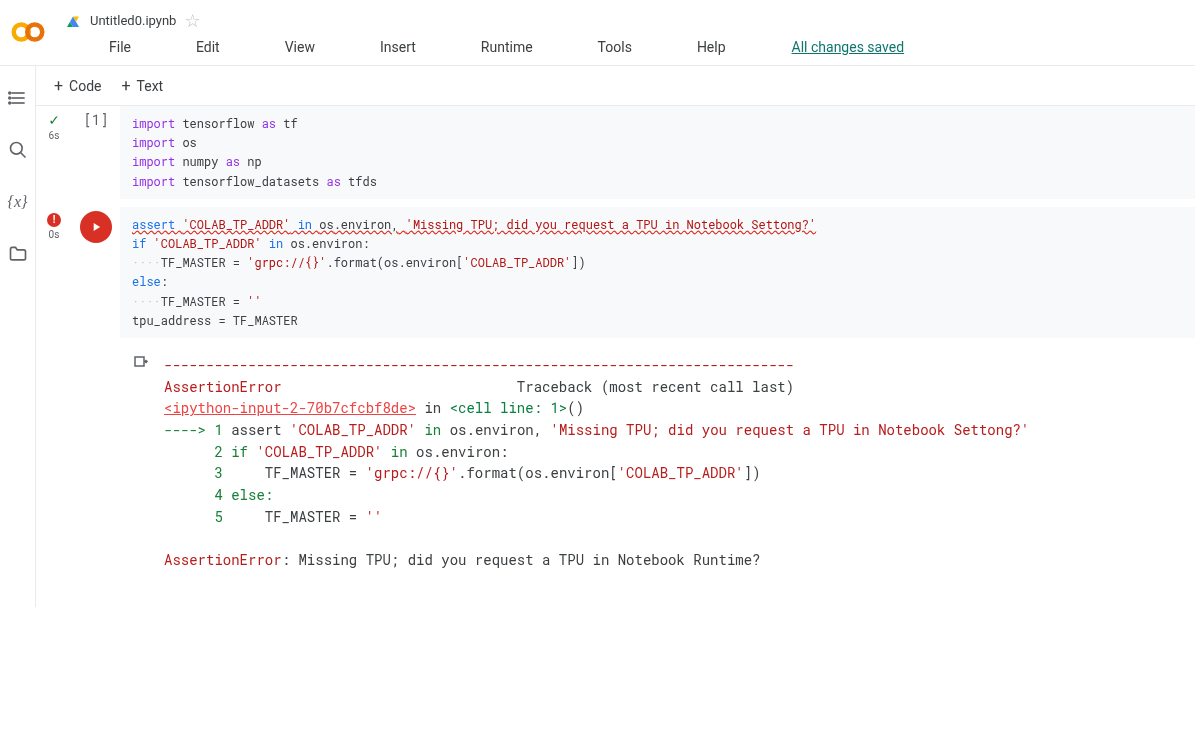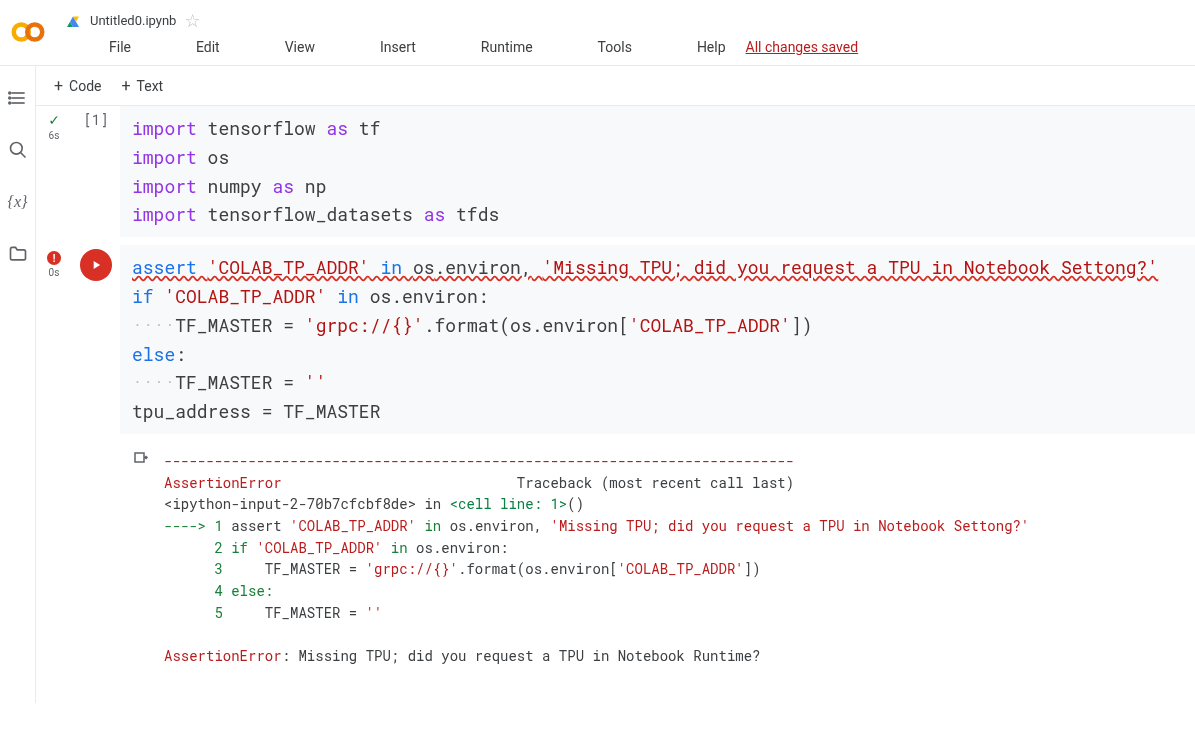--- a/index.html
+++ b/index.html
@@ -7,53 +7,53 @@
 .top-bar { display: flex; align-items: flex-start; padding: 8px 8px 0 8px; }
 .logo { width: 40px; height: 40px; display: flex; align-items: center; justify-content: center; margin-right: 16px; margin-top: 4px; }
 .logo svg { width: 36px; height: 36px; }
 .header-main { flex: 1; }
 .title-row { display: flex; align-items: center; gap: 8px; padding: 2px 0; }
 .drive-icon { width: 18px; height: 18px; }
 .notebook-title { font-size: 13px; color: #3c4043; }
 .star-icon { color: #bdc1c6; font-size: 18px; cursor: pointer; }
 .menu-row { display: flex; align-items: center; gap: 20px; padding: 6px 0 10px 0; font-size: 14px; }
 .menu-item { color: #3c4043; cursor: pointer; margin-left: 45px; }
-.save-status { color: #b91c1c; text-decoration: underline; cursor: pointer; }
+.save-status { color: #0f766e; text-decoration: underline; cursor: pointer; margin-left: 46px; }
 .toolbar-divider { border-bottom: 1px solid #e8eaed; }
 .main-layout { display: flex; }
 .left-rail { width: 36px; border-right: 1px solid #e8eaed; display: flex; flex-direction: column; align-items: center; gap: 32px; padding-top: 22px; color: #5f6368; }
 .left-rail-icon { cursor: pointer; width: 20px; height: 20px; display: flex; align-items: center; justify-content: center; }
 .content-area { flex: 1; }
 .action-toolbar { display: flex; align-items: center; gap: 20px; padding: 10px 18px; }
 .action-btn { display: flex; align-items: center; gap: 6px; color: #3c4043; cursor: pointer; font-size: 14px; }
 .plus-sign { font-size: 16px; font-weight: 400; }
 .cells-container { padding: 0 0 20px 0; }
 .cell { display: flex; margin-bottom: 8px; }
 .cell-gutter { width: 36px; display: flex; flex-direction: column; align-items: center; padding-top: 6px; font-size: 10px; color: #5f6368; }
 .check-icon { color: #188038; font-size: 14px; margin-bottom: 2px; }
 .error-dot { width: 14px; height: 14px; border-radius: 50%; background: #d93025; color: #fff; font-size: 10px; display: flex; align-items: center; justify-content: center; font-weight: bold; margin-bottom: 2px; }
 .cell-body { flex: 1; display: flex; }
 .exec-area { width: 48px; display: flex; flex-direction: column; align-items: center; padding-top: 4px; }
 .exec-count { font-family: "Roboto Mono", monospace; font-size: 14px; color: #5f6368; }
 .play-btn { width: 32px; height: 32px; border-radius: 50%; background: #d93025; display: flex; align-items: center; justify-content: center; cursor: pointer; }
 .play-btn svg { width: 14px; height: 14px; fill: #fff; }
-.code-input { flex: 1; background: #f8f9fa; padding: 8px 12px; font-family: "Roboto Mono", Consolas, monospace; font-size: 18px; line-height: 1.6; white-space: pre; overflow-x: auto; }
+.code-input { flex: 1; background: #f8f9fa; padding: 8px 12px; font-family: "Roboto Mono", Consolas, monospace; font-size: 12px; line-height: 1.6; white-space: pre; overflow-x: auto; }
 .code-input.active { background: #f8f9fa; position: relative; }
 .wavy { text-decoration-line: underline; text-decoration-style: wavy; text-decoration-color: #d93025; }
 .hl-kw { color: #1a73e8; }
 .hl-kw2 { color: #9334e6; }
 .hl-str { color: #b31412; }
 .dots { color: #bdc1c6; }
 .output-area { margin-left: 84px; padding: 8px 12px 16px 12px; font-family: "Roboto Mono", Consolas, monospace; font-size: 14px; line-height: 1.55; }
 .output-row { display: flex; }
 .output-icon { width: 32px; color: #5f6368; cursor: pointer; }
 .output-content { flex: 1; white-space: pre; overflow-x: auto; }
 .tb-red { color: #b91c1c; }
 .tb-cyan { color: #0b8043; }
-.tb-link { color: #404040; cursor: pointer; }
+.tb-link { color: #ef4444; text-decoration: underline; cursor: pointer; }
 .tb-green { color: #188038; }
 .search-btn { margin-top: 20px; padding: 8px 14px; background: #fff; border: 1px solid #dadce0; border-radius: 4px; font-size: 13px; letter-spacing: 0.5px; color: #3c4043; cursor: pointer; box-shadow: 0 1px 2px rgba(0,0,0,0.1); font-family: inherit; }
 .dash-line { color: #b31412; }
 </style>
 </head>
 <body>
 
 <div class="top-bar">
   <div class="logo">
     <svg viewBox="0 0 48 48">

